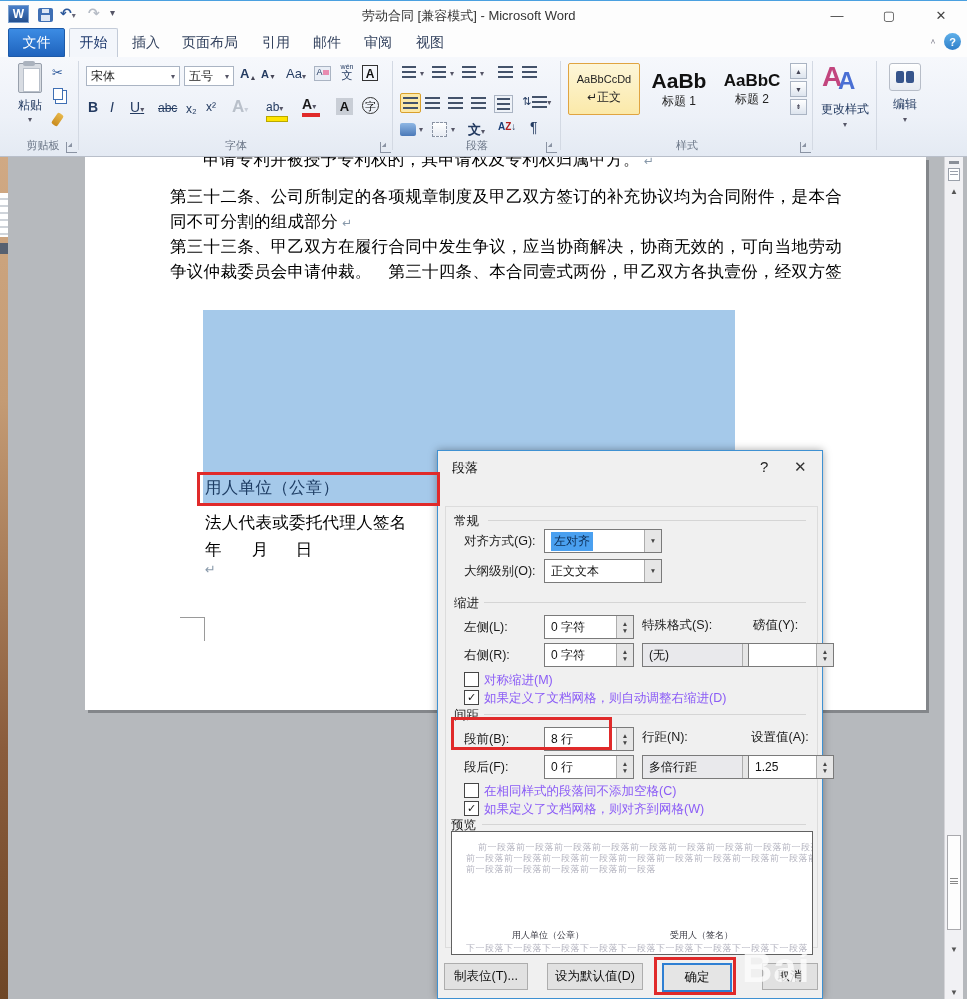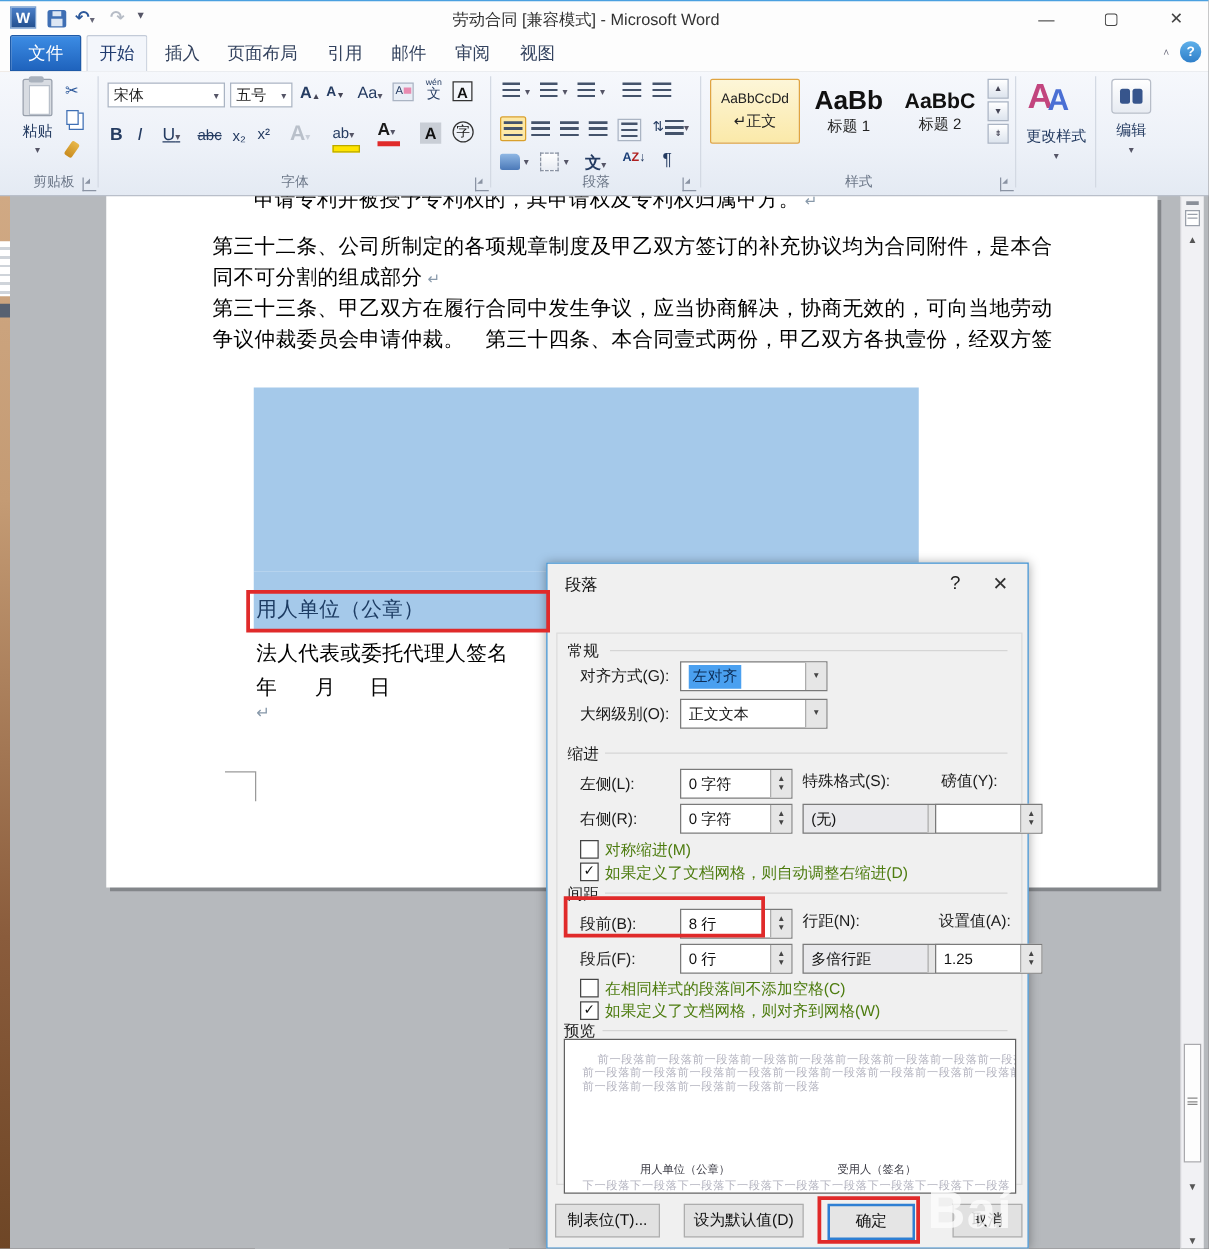--- a/index.html
+++ b/index.html
@@ -73,21 +73,21 @@
   .grp{font-size:12.5px;color:#1a1a1a;}
   .hrule{position:absolute;height:1px;background:#d5d5d5;}
   .lbl{position:absolute;font-size:12.5px;color:#1a1a1a;white-space:nowrap;}
   .fld{position:absolute;height:22px;background:#fff;border:1px solid #7a7a7a;font-size:12px;color:#111;
        display:flex;align-items:center;padding:0 18px 0 6px;white-space:nowrap;}
   .fld .seg{position:absolute;right:0;top:0;bottom:0;width:16px;background:#e6e6e6;border-left:1px solid #adadad;
        display:flex;flex-direction:column;align-items:center;justify-content:center;font-size:6.5px;color:#444;line-height:1.1;}
   .fld.graycb{background:#e9e9ec;}
   .selval{background:#4aa0f0;color:#0c2c55;padding:1px 3px;}
   .cb{position:absolute;width:13px;height:13px;background:#fff;border:1px solid #454545;font-size:11px;line-height:12px;text-align:center;color:#111;}
-  .cblbl{position:absolute;font-size:12.5px;color:#4d7c0f;white-space:nowrap;}
+  .cblbl{position:absolute;font-size:12.5px;color:#8b5cf6;white-space:nowrap;}
   .pvbox{position:absolute;background:#fff;border:1px solid #616161;overflow:hidden;}
   .pvgray{position:absolute;font-size:9px;color:#b3b3bf;white-space:nowrap;letter-spacing:.5px;}
   .pvdark{position:absolute;font-size:9px;color:#3a3a44;white-space:nowrap;}
   .dbtn{position:absolute;height:25px;background:#e1e1e1;border:1px solid #adadad;font-size:12.5px;color:#111;
         display:flex;align-items:center;justify-content:center;}
   .dbtn.focus{border:2px solid #2e7fd3;background:#e5e5e5;}
   .watermark{font-weight:bold;font-size:42px;color:rgba(252,252,252,.8);z-index:40;letter-spacing:1px;}
   
   .deskstrip{left:0;top:0;width:8px;height:999px;background:linear-gradient(#d8b28e,#c49b74 40%,#8a5c3c 75%,#6e4626);}
   .deskfrag{left:0;top:193px;width:8px;height:44px;background:repeating-linear-gradient(#fff 0 5px,#cfd4da 5px 7px);}

